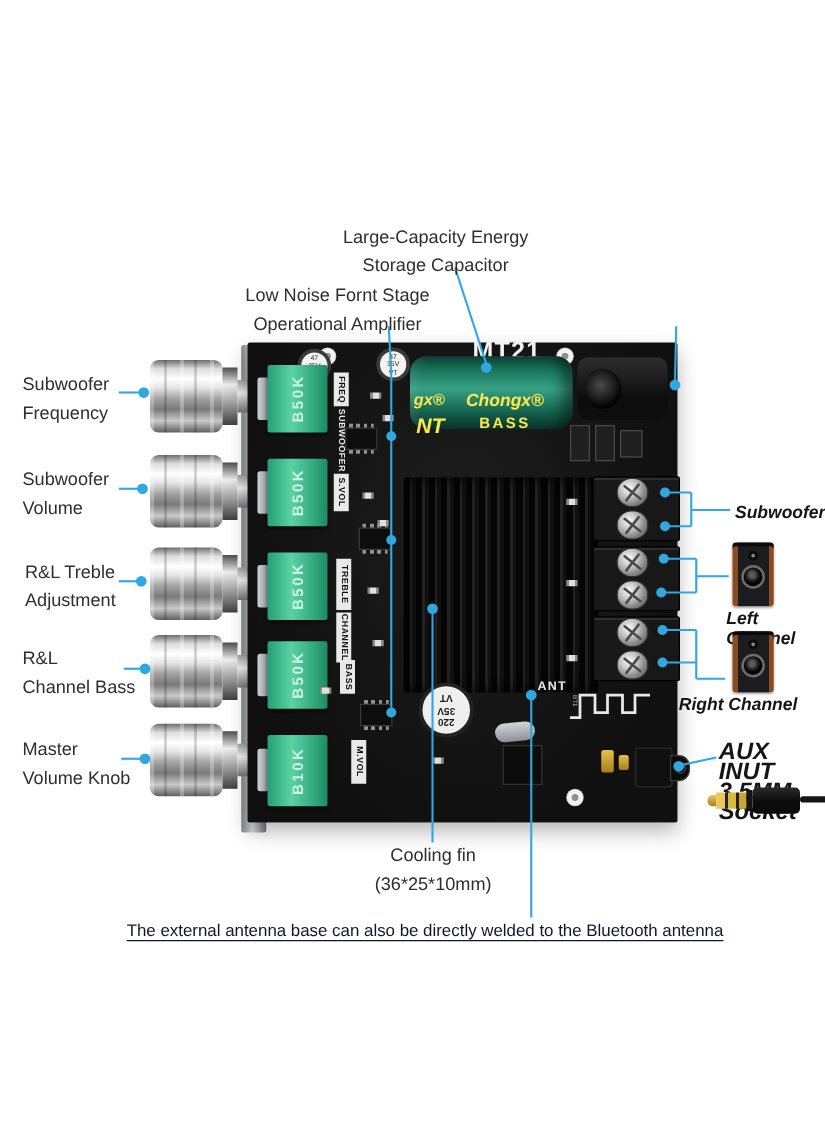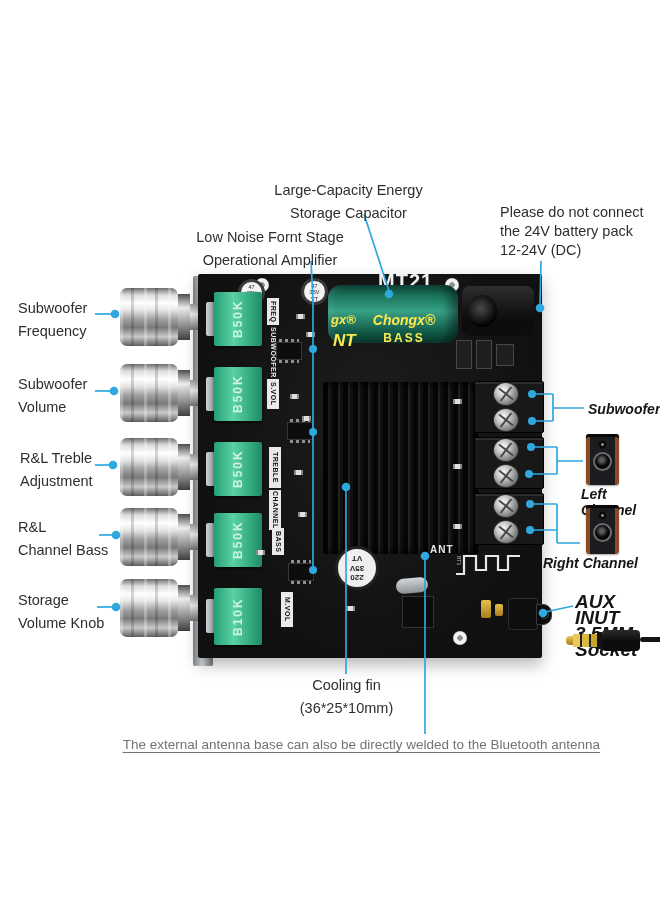--- a/index.html
+++ b/index.html
@@ -4,21 +4,21 @@
 <style>
   html,body{margin:0;padding:0;background:#ffffff;}
   #canvas{position:relative;width:660px;height:900px;background:#fff;
           font-family:"Liberation Sans",sans-serif;overflow:hidden;}
   .abs{position:absolute;}
   
   .lbl{position:absolute;color:#2e2e2e;font-size:14.5px;line-height:23px;white-space:pre-line;}
   .ctr{text-align:center;}
   .boldit{position:absolute;font-weight:bold;font-style:italic;color:#151515;
           font-size:14px;line-height:16px;white-space:pre-line;}
-  .note{position:absolute;color:#737373;font-size:13.5px;text-align:right;
+  .note{position:absolute;color:#0f172a;font-size:13.5px;text-align:center;
         text-decoration:underline;text-underline-offset:3px;}
   
   #leaders{position:absolute;left:0;top:0;pointer-events:none;}
   #leaders path,#leaders line{stroke:#2EA8DE;stroke-width:1.7;fill:none;}
   #leaders circle{fill:#2EA8DE;stroke:none;}
   
   #board{position:absolute;left:198px;top:274px;width:344px;height:384px;
          background:radial-gradient(ellipse at 50% 40%,#1d1d1d,#101010 75%);
          border-radius:2px;box-shadow:0 7px 16px rgba(0,0,0,.28);}
   #panel{position:absolute;left:193px;top:276px;width:20px;height:390px;
@@ -314,33 +314,30 @@
     <g>
         <line x1="425" y1="559" x2="425" y2="734"></line>
         <circle cx="425" cy="556" r="4.3"></circle>
       </g>
   </svg>
 
   <div class="lbl ctr" style="left:246px;top:179px;width:205px">Large-Capacity Energy
 Storage Capacitor</div>
   <div class="lbl ctr" style="left:177px;top:226px;width:186px">Low Noise Fornt Stage
 Operational Amplifier</div>
-  <div class="lbl" style="left:500px;top:203px;line-height:19px;width:150px">Please do not connect
-the 24V battery pack
-12-24V (DC)</div>
 
   <div class="lbl" style="left:18px;top:297px">Subwoofer
 Frequency</div>
   <div class="lbl" style="left:18px;top:373px">Subwoofer
 Volume</div>
   <div class="lbl" style="left:20px;top:447px">R&amp;L Treble
 Adjustment</div>
   <div class="lbl" style="left:18px;top:516px">R&amp;L
 Channel Bass</div>
-  <div class="lbl" style="left:18px;top:589px">Storage
+  <div class="lbl" style="left:18px;top:589px">Master
 Volume Knob</div>
 
   <div class="boldit" style="left:588px;top:401px">Subwoofer</div>
   <div class="speaker" style="left:586px;top:434px;height:51px"></div>
   <div class="boldit" style="left:581px;top:486px">Left Channel</div>
   <div class="speaker" style="left:586px;top:505px;height:49px"></div>
   <div class="boldit" style="left:543px;top:555px">Right Channel</div>
 
   <div class="boldit" style="left:575px;top:594px;font-size:19px">AUX INUT
 3.5MM Socket</div>

